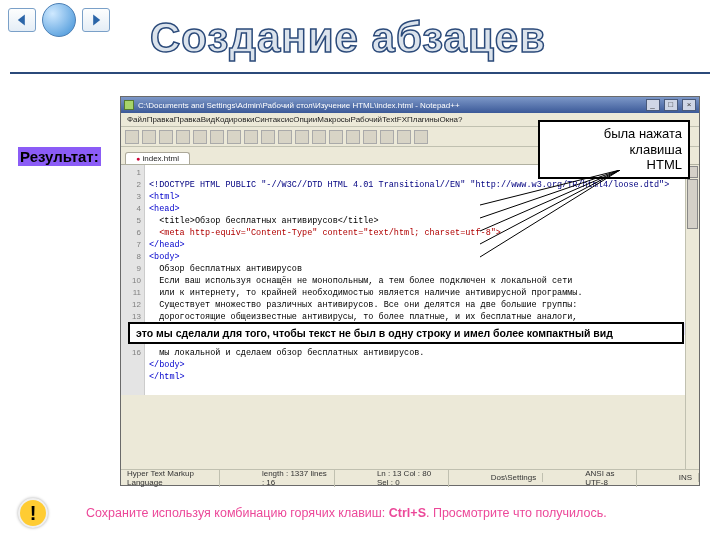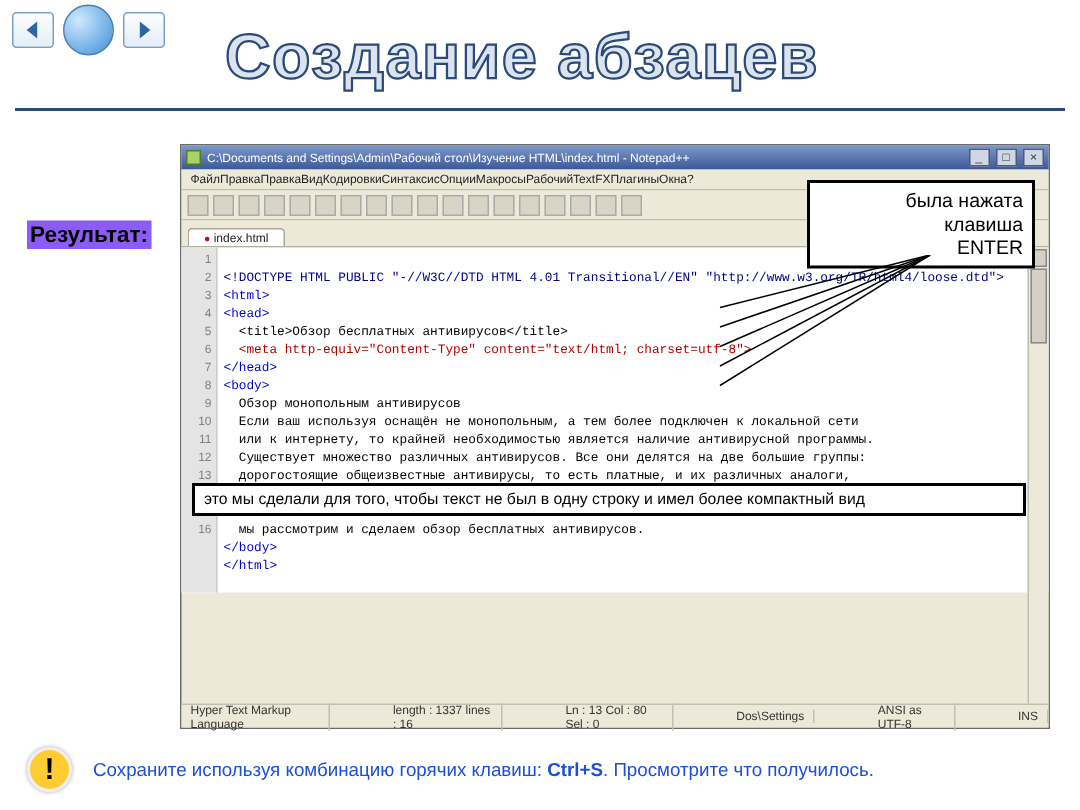--- a/index.html
+++ b/index.html
@@ -190,40 +190,40 @@
     pointer-events:none;
   }
   .callout-compact {
     position:absolute;
     top: 322px; left: 128px;
     width: 556px;
     background:#fff;
     border:2px solid #000;
     padding:3px 6px;
     font-size:10.5px;
-    font-weight:normal;
+    font-weight:bold;
   }
   .footer {
     position:absolute;
     bottom:12px; left:18px; right:10px;
     display:flex; align-items:center;
     gap:14px;
   }
   .alert-icon {
     width:30px;height:30px;
     background:#ffcc33;
     border-radius:50%;
     display:flex;align-items:center;justify-content:center;
     border:2px solid #f0f0f0;
     box-shadow:0 0 3px #aaa;
     font-weight:bold;
     font-size:20px;
     color:#000;
   }
-  .footer-text { font-size:12.5px; color:#1d4ed8; }
+  .footer-text { font-size:12.5px; color:#ec4899;margin-left:24px; }
 </style>
 </head>
 <body>
 
 <div class="top-nav">
   <div class="nav-btn">
     <svg viewBox="0 0 10 10">
         <path d="M7 1 L2 5 L7 9 Z" fill="#2b65a8"></path>
       </svg>
   </div>
@@ -295,27 +295,27 @@
   <div class="code-area">
     <div class="gutter">1<br>2<br>3<br>4<br>5<br>6<br>7<br>8<br>9<br>10<br>11<br>12<br>13<br>14<br>15<br>16</div>
     <div class="code">
 <span class="tagc">&lt;!DOCTYPE HTML PUBLIC "-//W3C//DTD HTML 4.01 Transitional//EN" "http://www.w3.org/TR/html4/loose.dtd"&gt;</span>
 <span class="kw">&lt;html&gt;</span>
 <span class="kw">&lt;head&gt;</span>
 <span class="txt">  &lt;title&gt;Обзор бесплатных антивирусов&lt;/title&gt;</span>
 <span class="attr">  &lt;meta http-equiv="Content-Type" content="text/html; charset=utf-8"&gt;</span>
 <span class="kw">&lt;/head&gt;</span>
 <span class="kw">&lt;body&gt;</span>
-<span class="txt">  Обзор монопольным антивирусов</span>
+<span class="txt">  Обзор бесплатных антивирусов</span>
 <span class="txt">  Если ваш используя оснащён не монопольным, а тем более подключен к локальной сети</span>
 <span class="txt">  или к интернету, то крайней необходимостью является наличие антивирусной программы.</span>
 <span class="txt">  Существует множество различных антивирусов. Все они делятся на две большие группы:</span>
-<span class="txt">  дорогостоящие общеизвестные антивирусы, то есть платные, и их различных аналоги,</span>
+<span class="txt">  дорогостоящие общеизвестные антивирусы, то более платные, и их бесплатные аналоги,</span>
 <span class="hl txt">  которые, тем не менее, не уступают первым по своим возможностям. В этой статье</span>
-<span class="txt">  мы рассмотрим и сделаем обзор бесплатных антивирусов.</span>
+<span class="txt">  мы локальной и сделаем обзор бесплатных антивирусов.</span>
 <span class="kw">&lt;/body&gt;</span>
 <span class="kw">&lt;/html&gt;</span>
     </div>
   </div>
 
   <div class="scrollbar-v">
     <div class="arr"></div>
     <div class="thumb"></div>
   </div>
 
@@ -325,21 +325,21 @@
     <div>Ln : 13    Col : 80    Sel : 0</div>
     <div>Dos\Settings</div>
     <div>ANSI as UTF-8</div>
     <div>INS</div>
   </div>
 </div>
 
 <div class="callout-enter">
   <span>была нажата</span><br>
   <span>клавиша</span><br>
-  <span>ENTER</span>
+  <span>HTML</span>
 </div>
 
 <svg class="callout-lines">
   <line x1="150" y1="0" x2="10" y2="35" stroke="#000" stroke-width="1"></line>
   <line x1="150" y1="0" x2="10" y2="48" stroke="#000" stroke-width="1"></line>
   <line x1="150" y1="0" x2="10" y2="61" stroke="#000" stroke-width="1"></line>
   <line x1="150" y1="0" x2="10" y2="74" stroke="#000" stroke-width="1"></line>
   <line x1="150" y1="0" x2="10" y2="87" stroke="#000" stroke-width="1"></line>
 </svg>
 

